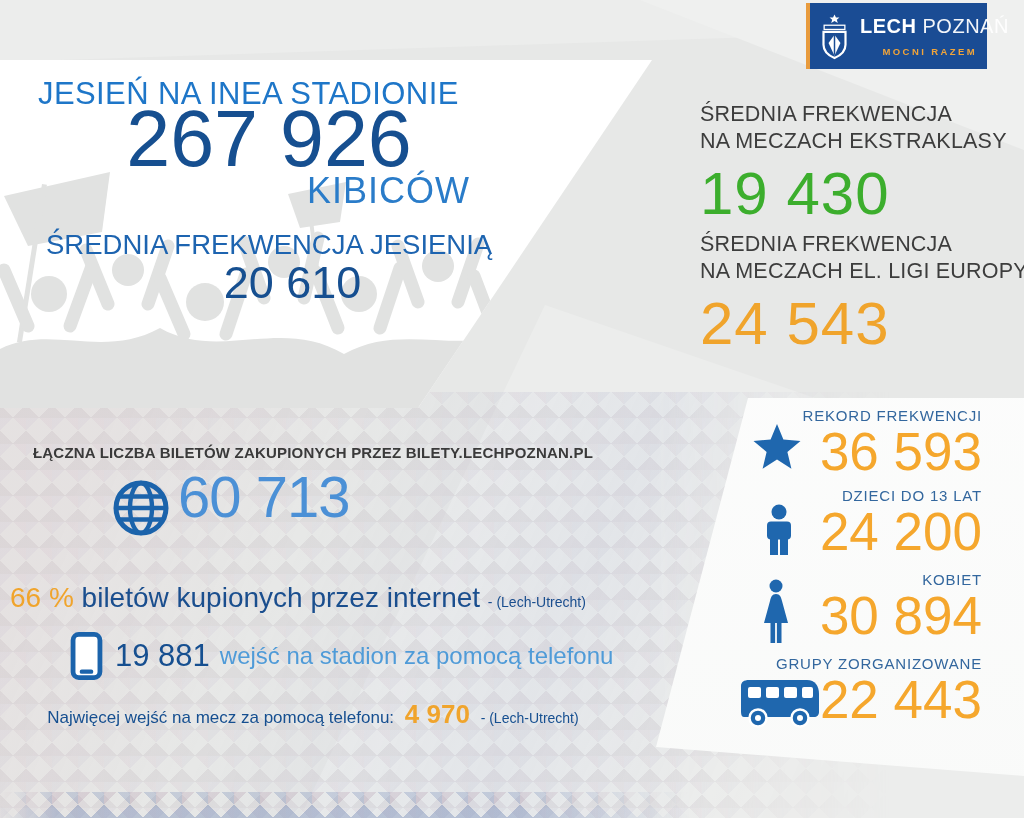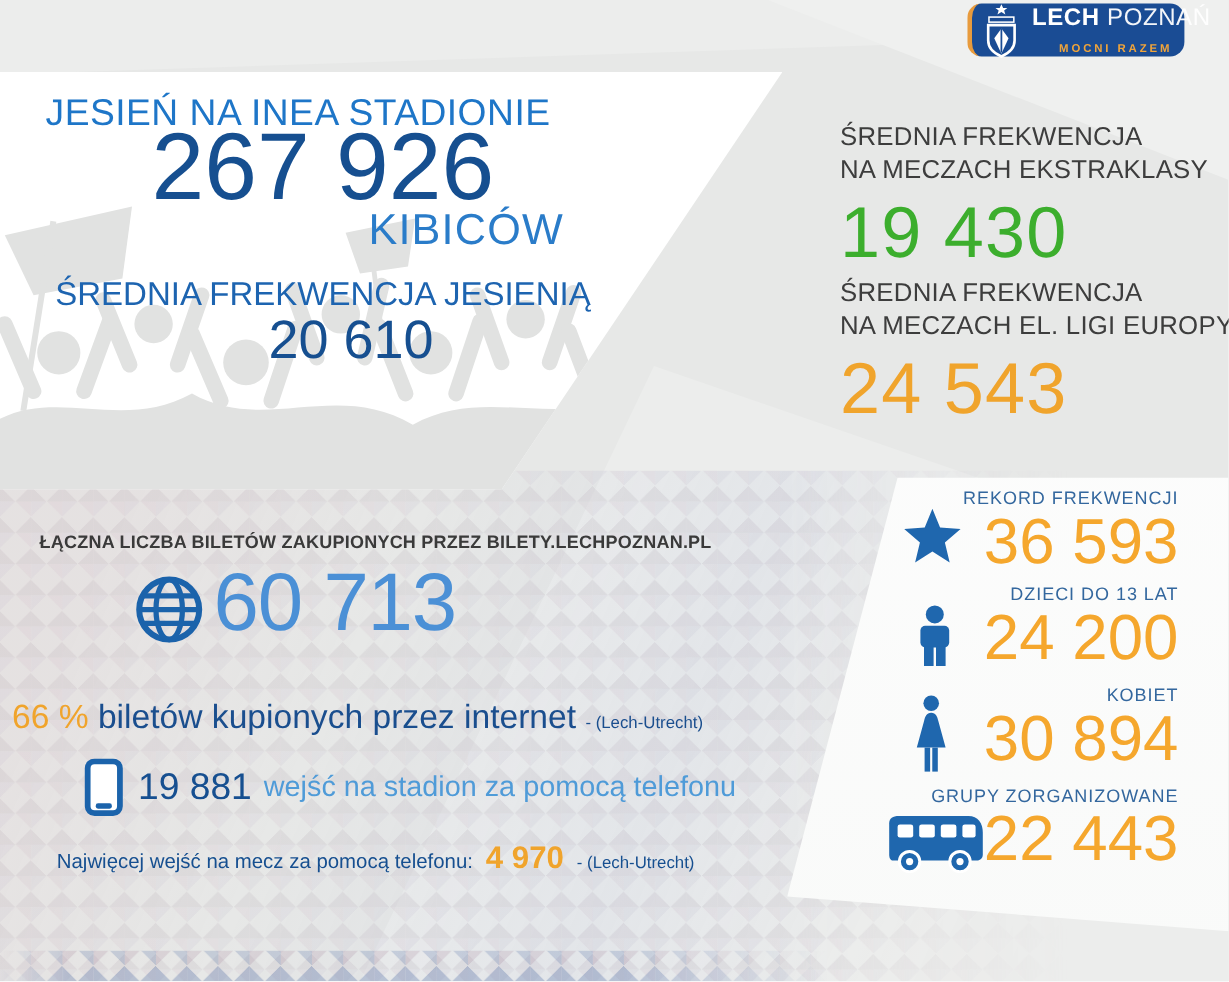--- a/index.html
+++ b/index.html
@@ -36,22 +36,22 @@
 
   
   .hero-bg{position:absolute;inset:0;background:#FFFFFF;clip-path:polygon(0 60px,652px 60px,418px 408px,0 408px);}
   .crowd{position:absolute;left:-12px;top:166px;width:800px;height:246px;}
 
   
   .panel{position:absolute;inset:0;background:linear-gradient(180deg,#FEFEFE,#F9FAF9);
     clip-path:polygon(748px 398px,1024px 398px,1024px 776px,656px 747px);}
 
   
-  .logo{position:absolute;left:806px;top:3px;width:181px;height:44px;background:#1A4C94;
-    border-left:4px solid #E89B3D;box-sizing:border-box;display:flex;align-items:center;padding:4px 10px 4px 8px;border-radius:12px;}
+  .logo{position:absolute;left:806px;top:3px;width:181px;height:66px;background:#1A4C94;
+    border-left:4px solid #E89B3D;box-sizing:border-box;display:flex;align-items:center;padding:4px 10px 4px 8px;}
   .logo-crest{width:33px;height:47px;flex:0 0 auto;margin-right:9px;}
   .logo-textcol{flex:1;min-width:0;}
   .logo-name{color:#fff;font-size:20px;white-space:nowrap;letter-spacing:.5px;}
   .logo-name .b{font-weight:bold;}
   .logo-name .l{font-weight:normal;opacity:.95;}
   .logo-tagline{text-align:right;color:#F0A43A;font-size:9.5px;font-weight:bold;letter-spacing:2.4px;margin-top:8px;}
 
   
   .hero-title{left:38px;top:76px;font-size:31px;color:#1E76C8;letter-spacing:.4px;white-space:nowrap;}
   .hero-total{left:84px;top:99px;width:370px;text-align:center;font-size:79px;color:#164F90;line-height:1;}
@@ -62,21 +62,21 @@
   
   .league{position:absolute;left:700px;width:322px;}
   .league .lline{font-size:21.5px;color:#3D3D3D;line-height:1.26;letter-spacing:.2px;white-space:nowrap;}
   .league .val{font-size:60px;line-height:1;margin-top:9px;letter-spacing:1px;}
   #league1{top:101px;} #league2{top:231px;}
   .green{color:#3CAE2D;} .orange{color:#F0A42C;}
 
   
   .t-header{left:0;top:444px;width:626px;text-align:center;font-weight:bold;font-size:15px;color:#3A3A3A;letter-spacing:.2px;}
   .globe{left:112px;top:479px;}
-  .t-number{left:178px;top:468px;font-size:68px;color:#4B90D6;line-height:1;letter-spacing:-1px;}
+  .t-number{left:178px;top:468px;font-size:58px;color:#4B90D6;line-height:1;letter-spacing:-1px;}
   .t-internet{left:10px;top:582px;width:612px;text-align:left;font-size:28px;color:#1A4E8E;white-space:nowrap;}
   .t-internet .pct{color:#F0A42C;}
   .t-internet .note{font-size:14px;}
   .t-phone{left:70px;top:632px;display:flex;align-items:center;}
   .t-phone-number{font-size:31px;color:#164F90;margin:0 10px 0 12px;}
   .t-phone-text{font-size:24px;color:#4F9BD8;}
   .t-max{left:10px;top:699px;width:606px;text-align:center;font-size:17px;color:#164F90;white-space:nowrap;}
   .t-max .val{font-size:26px;font-weight:bold;color:#F0A42C;margin:0 6px;}
   .t-max .note{font-size:14px;}
 

